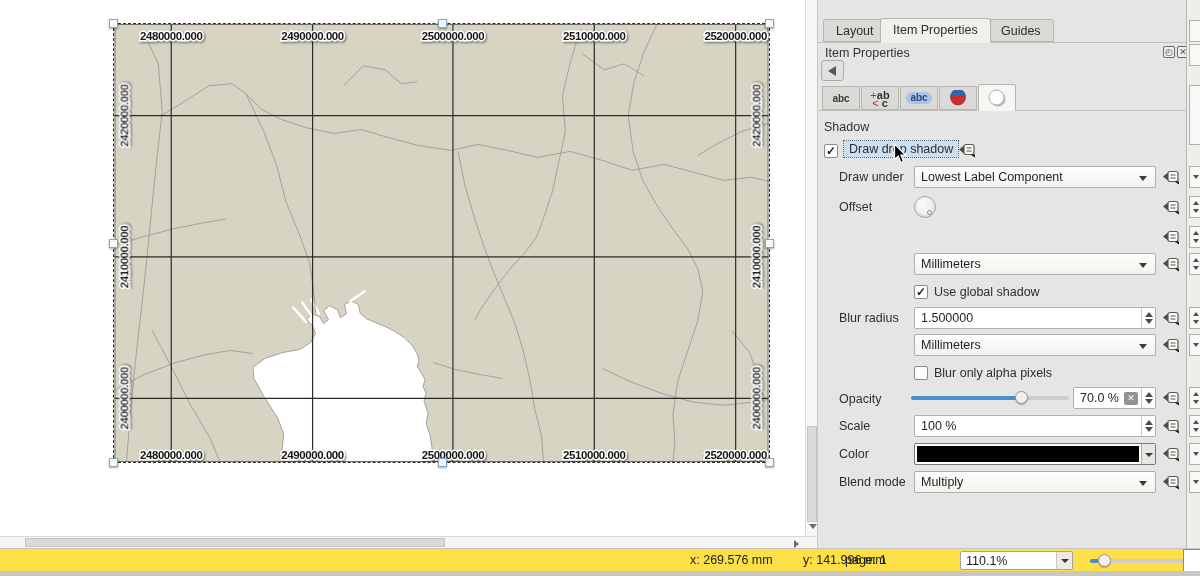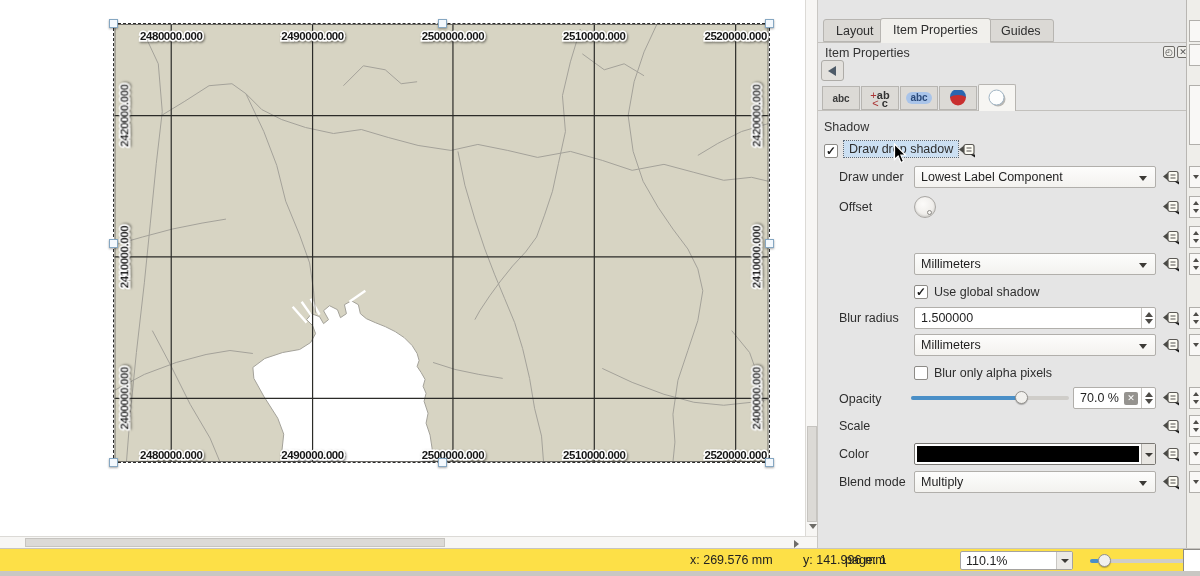--- a/index.html
+++ b/index.html
@@ -310,20 +310,27 @@
   </div>
   <div class="ovr" style="left:344px;top:390px"><svg width="18" height="16" viewBox="0 0 18 16">
         <path d="M1,7.5 L6,3.5 L6,11.5 Z" fill="#4a4a46"></path>
         <rect x="6" y="2.5" width="10" height="10" rx="2" fill="#fdfcf4" stroke="#5a5854" stroke-width="1.2"></rect>
         <line x1="8.5" y1="6" x2="13.5" y2="6" stroke="#6e6c68" stroke-width="1.2"></line>
         <line x1="8.5" y1="9" x2="13.5" y2="9" stroke="#6e6c68" stroke-width="1.2"></line>
         <path d="M12.5,12.5 L17,12.5 L17,15.5 Z" fill="#1a1a1a"></path>
       </svg></div>
 
   <div class="rowlabel" style="top:419px">Scale</div>
+  <div class="field" style="left:96px;top:415px;width:242px">
+    <span class="txt">100 %</span>
+    <span class="spincol">
+        <i class="up"></i>
+        <i class="dn"></i>
+      </span>
+  </div>
   <div class="ovr" style="left:344px;top:418px"><svg width="18" height="16" viewBox="0 0 18 16">
         <path d="M1,7.5 L6,3.5 L6,11.5 Z" fill="#4a4a46"></path>
         <rect x="6" y="2.5" width="10" height="10" rx="2" fill="#fdfcf4" stroke="#5a5854" stroke-width="1.2"></rect>
         <line x1="8.5" y1="6" x2="13.5" y2="6" stroke="#6e6c68" stroke-width="1.2"></line>
         <line x1="8.5" y1="9" x2="13.5" y2="9" stroke="#6e6c68" stroke-width="1.2"></line>
         <path d="M12.5,12.5 L17,12.5 L17,15.5 Z" fill="#1a1a1a"></path>
       </svg></div>
 
   <div class="rowlabel" style="top:447px">Color</div>
   <div class="swatch" style="left:96px;top:443px;width:242px">

